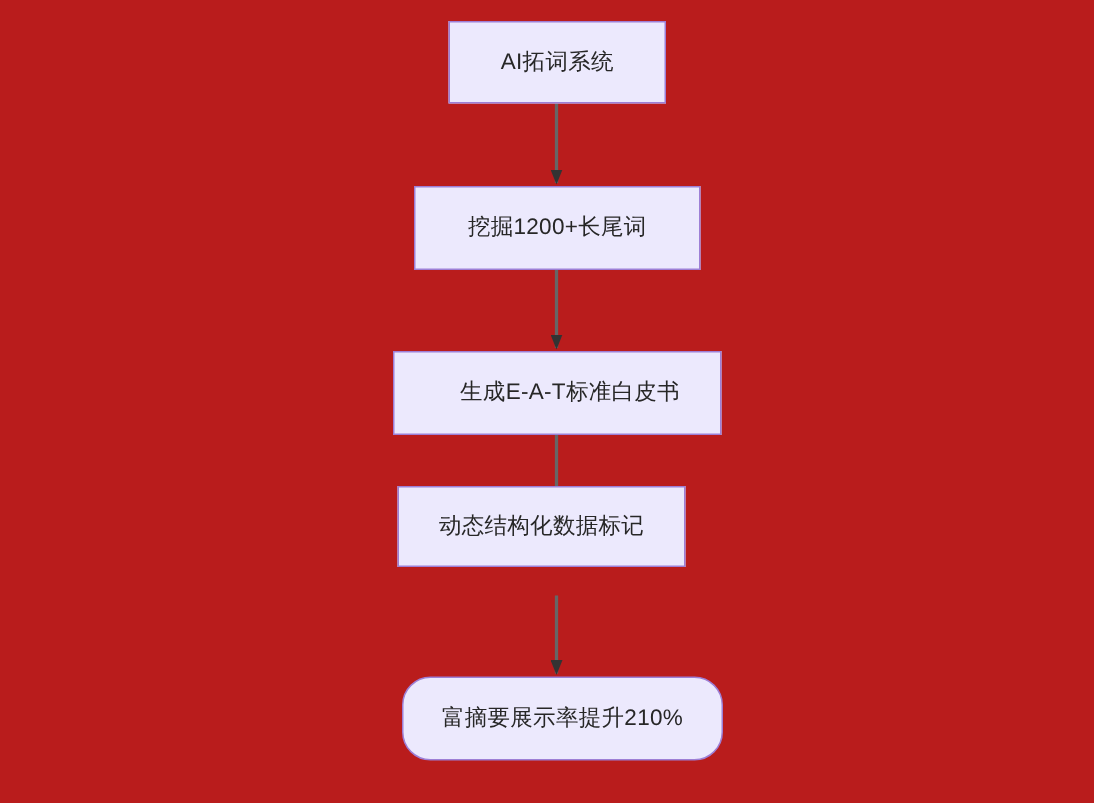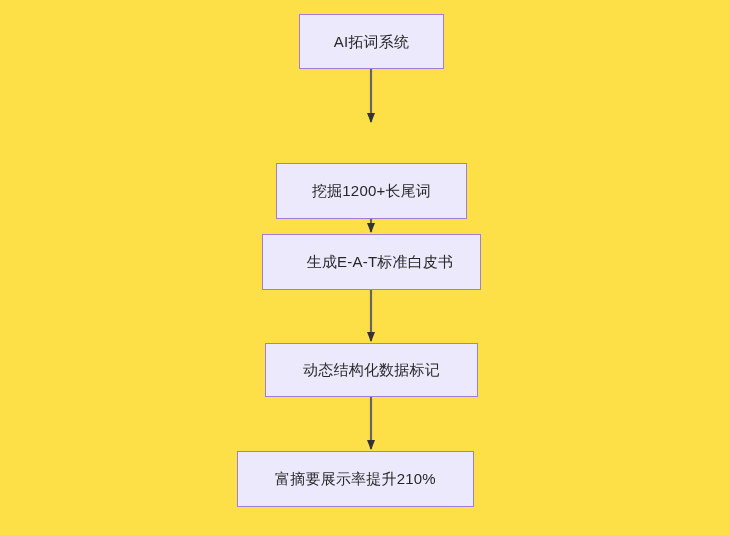--- a/index.html
+++ b/index.html
@@ -10,21 +10,21 @@
     width: 729px;
     height: 535px;
     background: #f8f8f8;
     font-family: "Liberation Sans", "DejaVu Sans", sans-serif;
     overflow: hidden;
   }
   #flowchart {
     position: relative;
     width: 729px;
     height: 535px;
-    background: #fde047;
+    background: #b91c1c;
   }
   #edge-layer {
     position: absolute;
     left: 0;
     top: 0;
     width: 729px;
     height: 535px;
     pointer-events: none;
   }
   .node {
@@ -41,24 +41,24 @@
   .node-label {
     color: #272727;
     font-size: 15px;
     line-height: 1.2;
     letter-spacing: 0.2px;
     white-space: nowrap;
     font-family: "Liberation Sans", "DejaVu Sans", sans-serif;
   }
   
   #node-0 { left: 299px; top: 14px;  width: 145px; height: 55px; }
-  #node-1 { left: 276px; top: 124px; width: 191px; height: 56px; margin-top: 39px; }
+  #node-1 { left: 276px; top: 124px; width: 191px; height: 56px; }
   #node-2 { left: 262px; top: 234px; width: 219px; height: 56px; padding-left: 17px; }
-  #node-3 { left: 265px; top: 343px; width: 213px; height: 54px; }
-  #node-4 { left: 237px; top: 451px; width: 237px; height: 56px; }
+  #node-3 { left: 265px; top: 324px; width: 192px; height: 54px; }
+  #node-4 { left: 268px; top: 451px; width: 214px; height: 56px; border-radius: 19px; }
 </style>
 </head>
 <body>
 
 <div id="flowchart">
 
   <svg id="edge-layer" viewBox="0 0 729 535" width="729" height="535" xmlns="http://www.w3.org/2000/svg">
     <defs>
       <marker id="arrowhead" markerWidth="10" markerHeight="8" refX="9" refY="4" orient="auto" markerUnits="userSpaceOnUse">
         <path d="M0,0 L10,4 L0,8 z" fill="#333333"></path>

